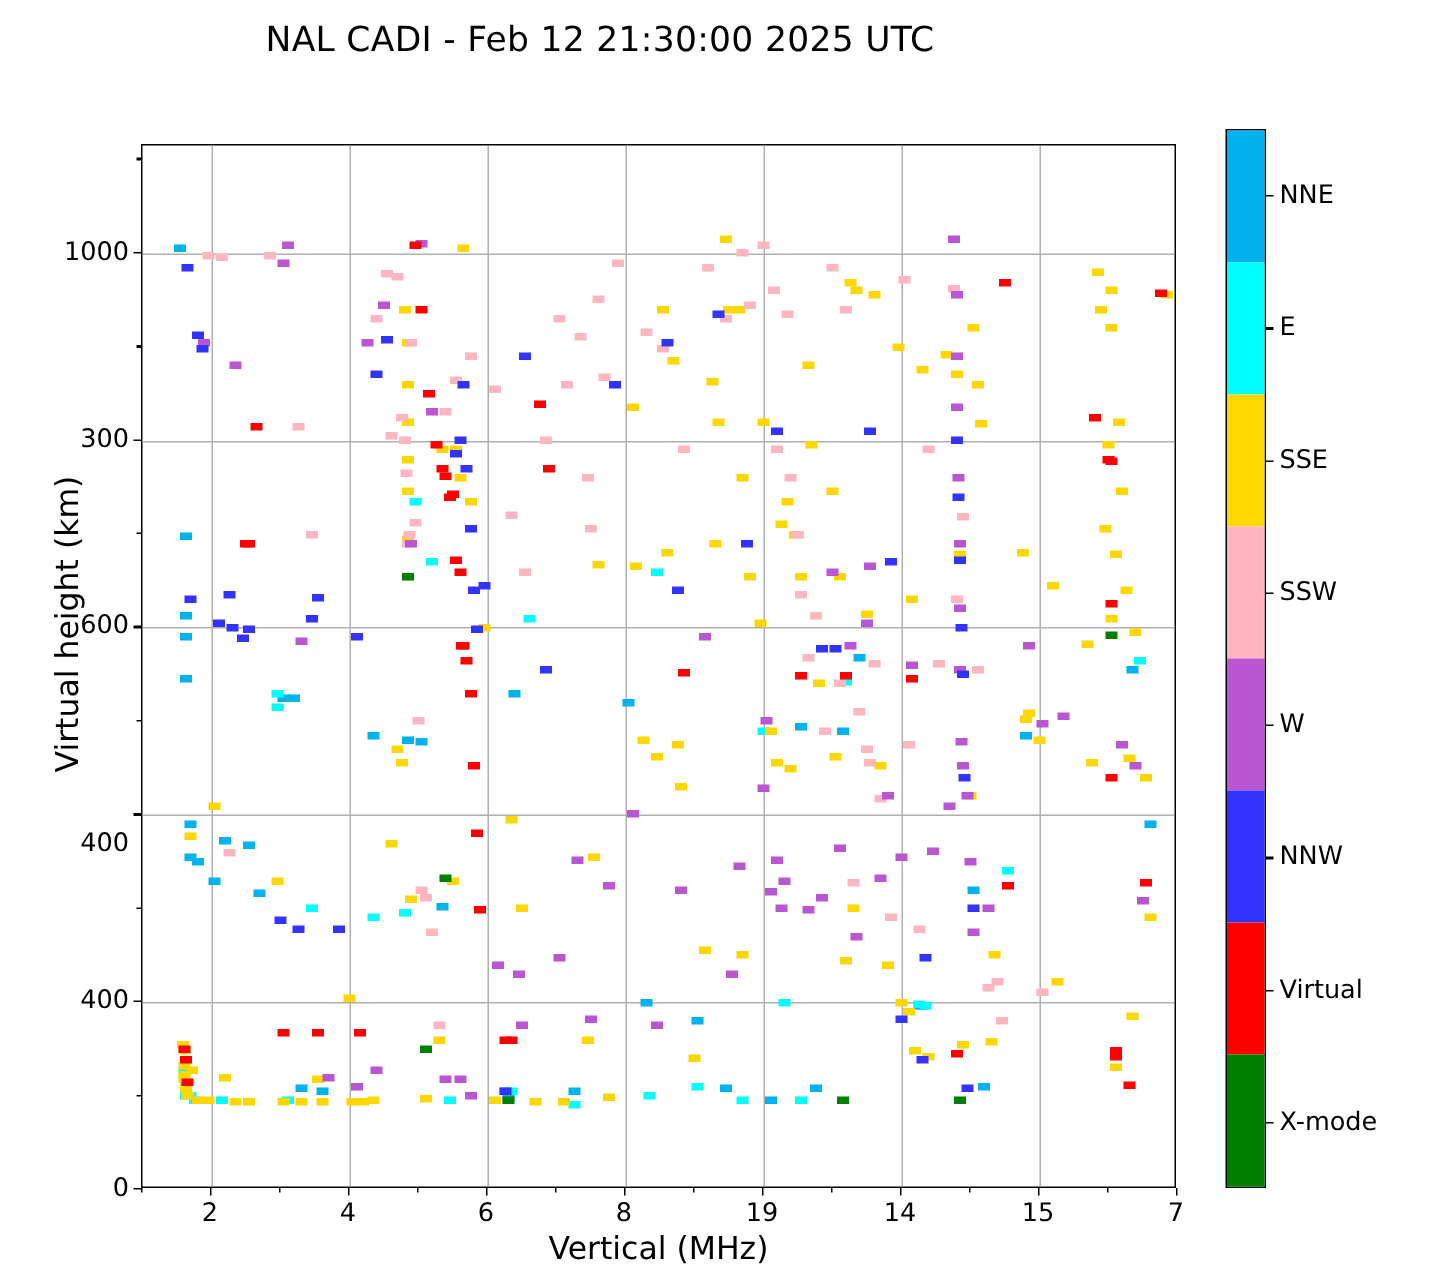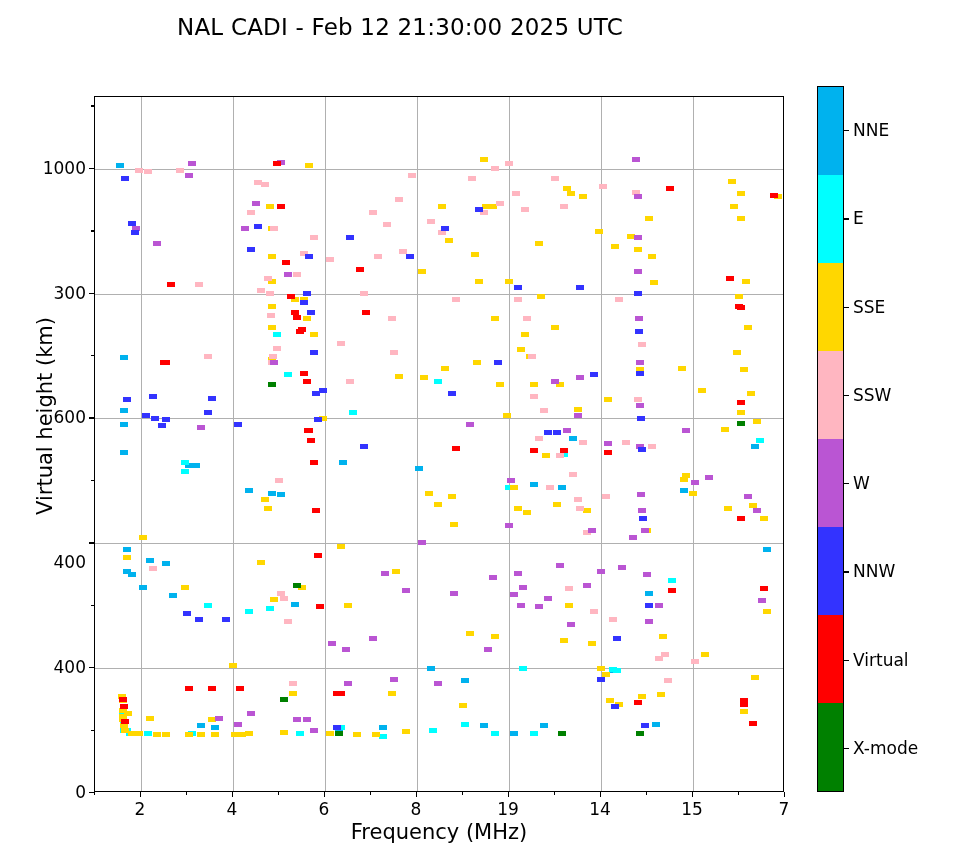--- a/index.html
+++ b/index.html
@@ -679,21 +679,21 @@
     <div class="ytick-mark" style="top: 167.785px;"></div>
     <div class="ytick-label" style="top: 167.785px;">1000</div>
     <div class="ytick-minor" style="top: 729.578px;"></div>
     <div class="ytick-minor" style="top: 604.735px;"></div>
     <div class="ytick-minor" style="top: 479.892px;"></div>
     <div class="ytick-minor" style="top: 355.049px;"></div>
     <div class="ytick-minor" style="top: 230.206px;"></div>
     <div class="ytick-minor" style="top: 105.363px;"></div>
   </div>
 
-<div id="xaxis-label">Frequency (MHz)</div>
+<div id="xaxis-label">Vertical (MHz)</div>
 <div id="yaxis-label">Virtual height (km)</div>
 
 <div id="colorbar">
     <div class="cbar-seg" title="NNE" style="background: rgb(0, 178, 238);"></div>
     <div class="cbar-seg" title="E" style="background: rgb(0, 255, 255);"></div>
     <div class="cbar-seg" title="SSE" style="background: rgb(255, 215, 0);"></div>
     <div class="cbar-seg" title="SSW" style="background: rgb(255, 182, 193);"></div>
     <div class="cbar-seg" title="W" style="background: rgb(186, 85, 211);"></div>
     <div class="cbar-seg" title="NNW" style="background: rgb(51, 51, 255);"></div>
     <div class="cbar-seg" title="Vertical" style="background: rgb(255, 0, 0);"></div>

